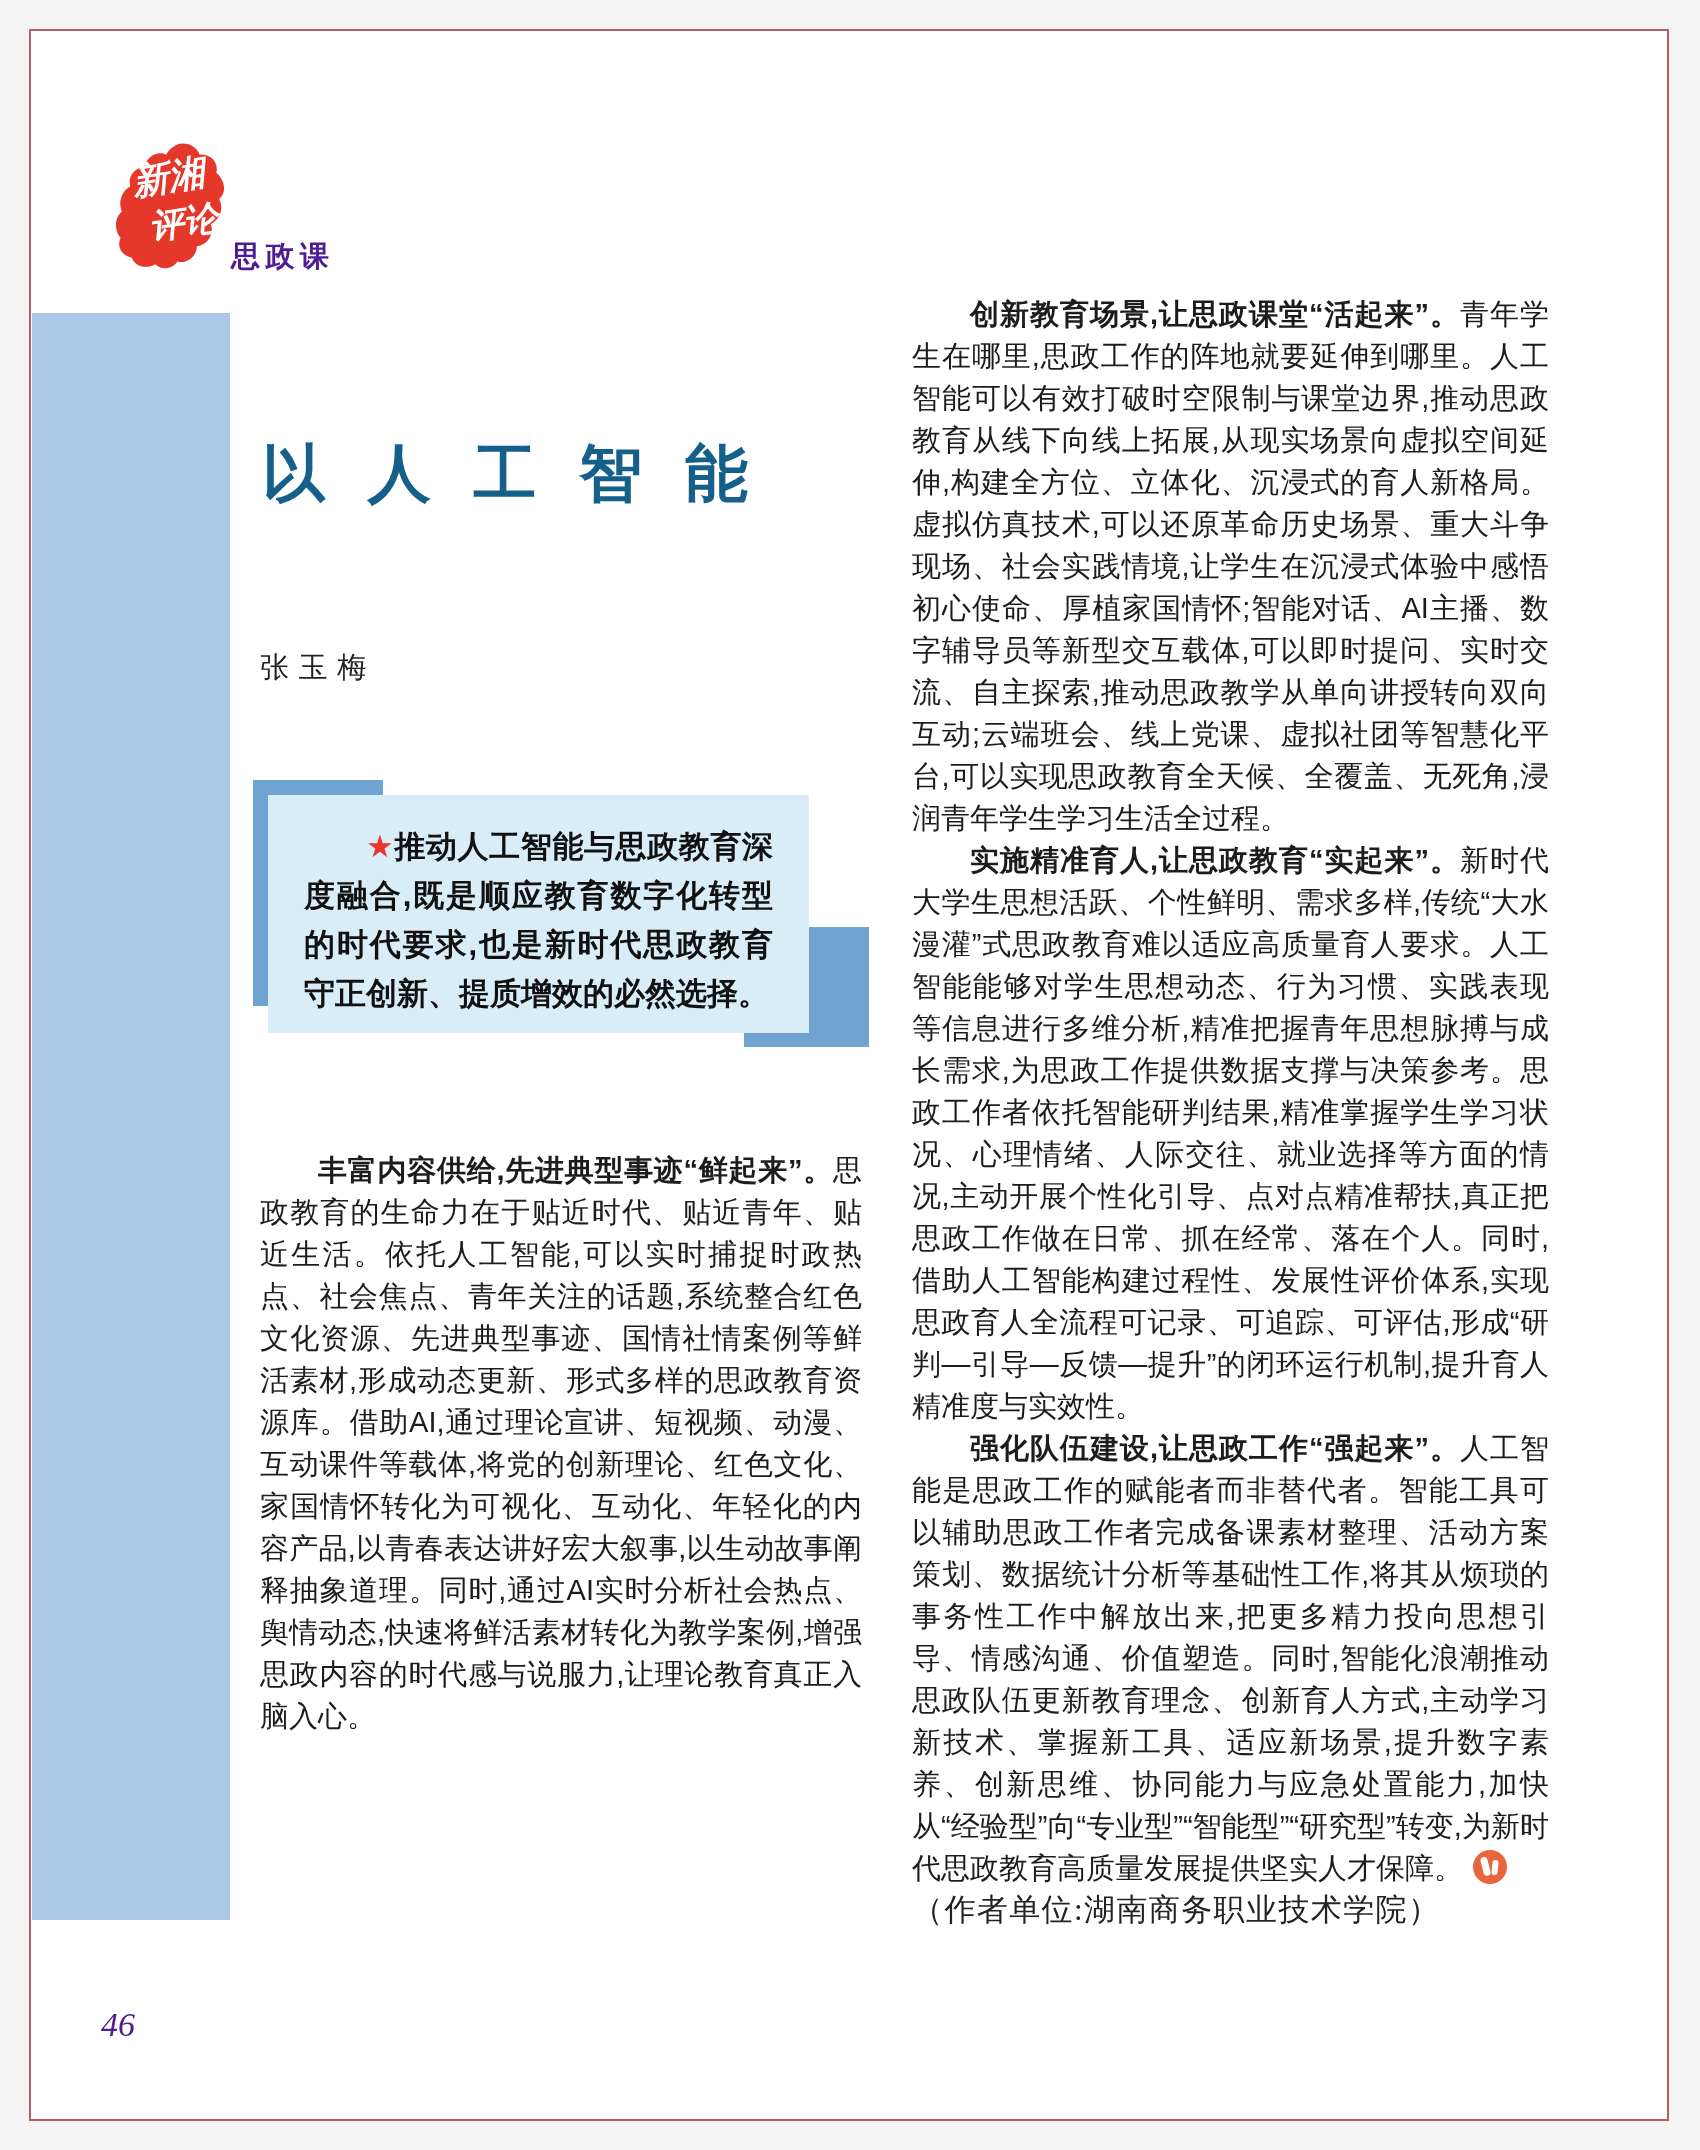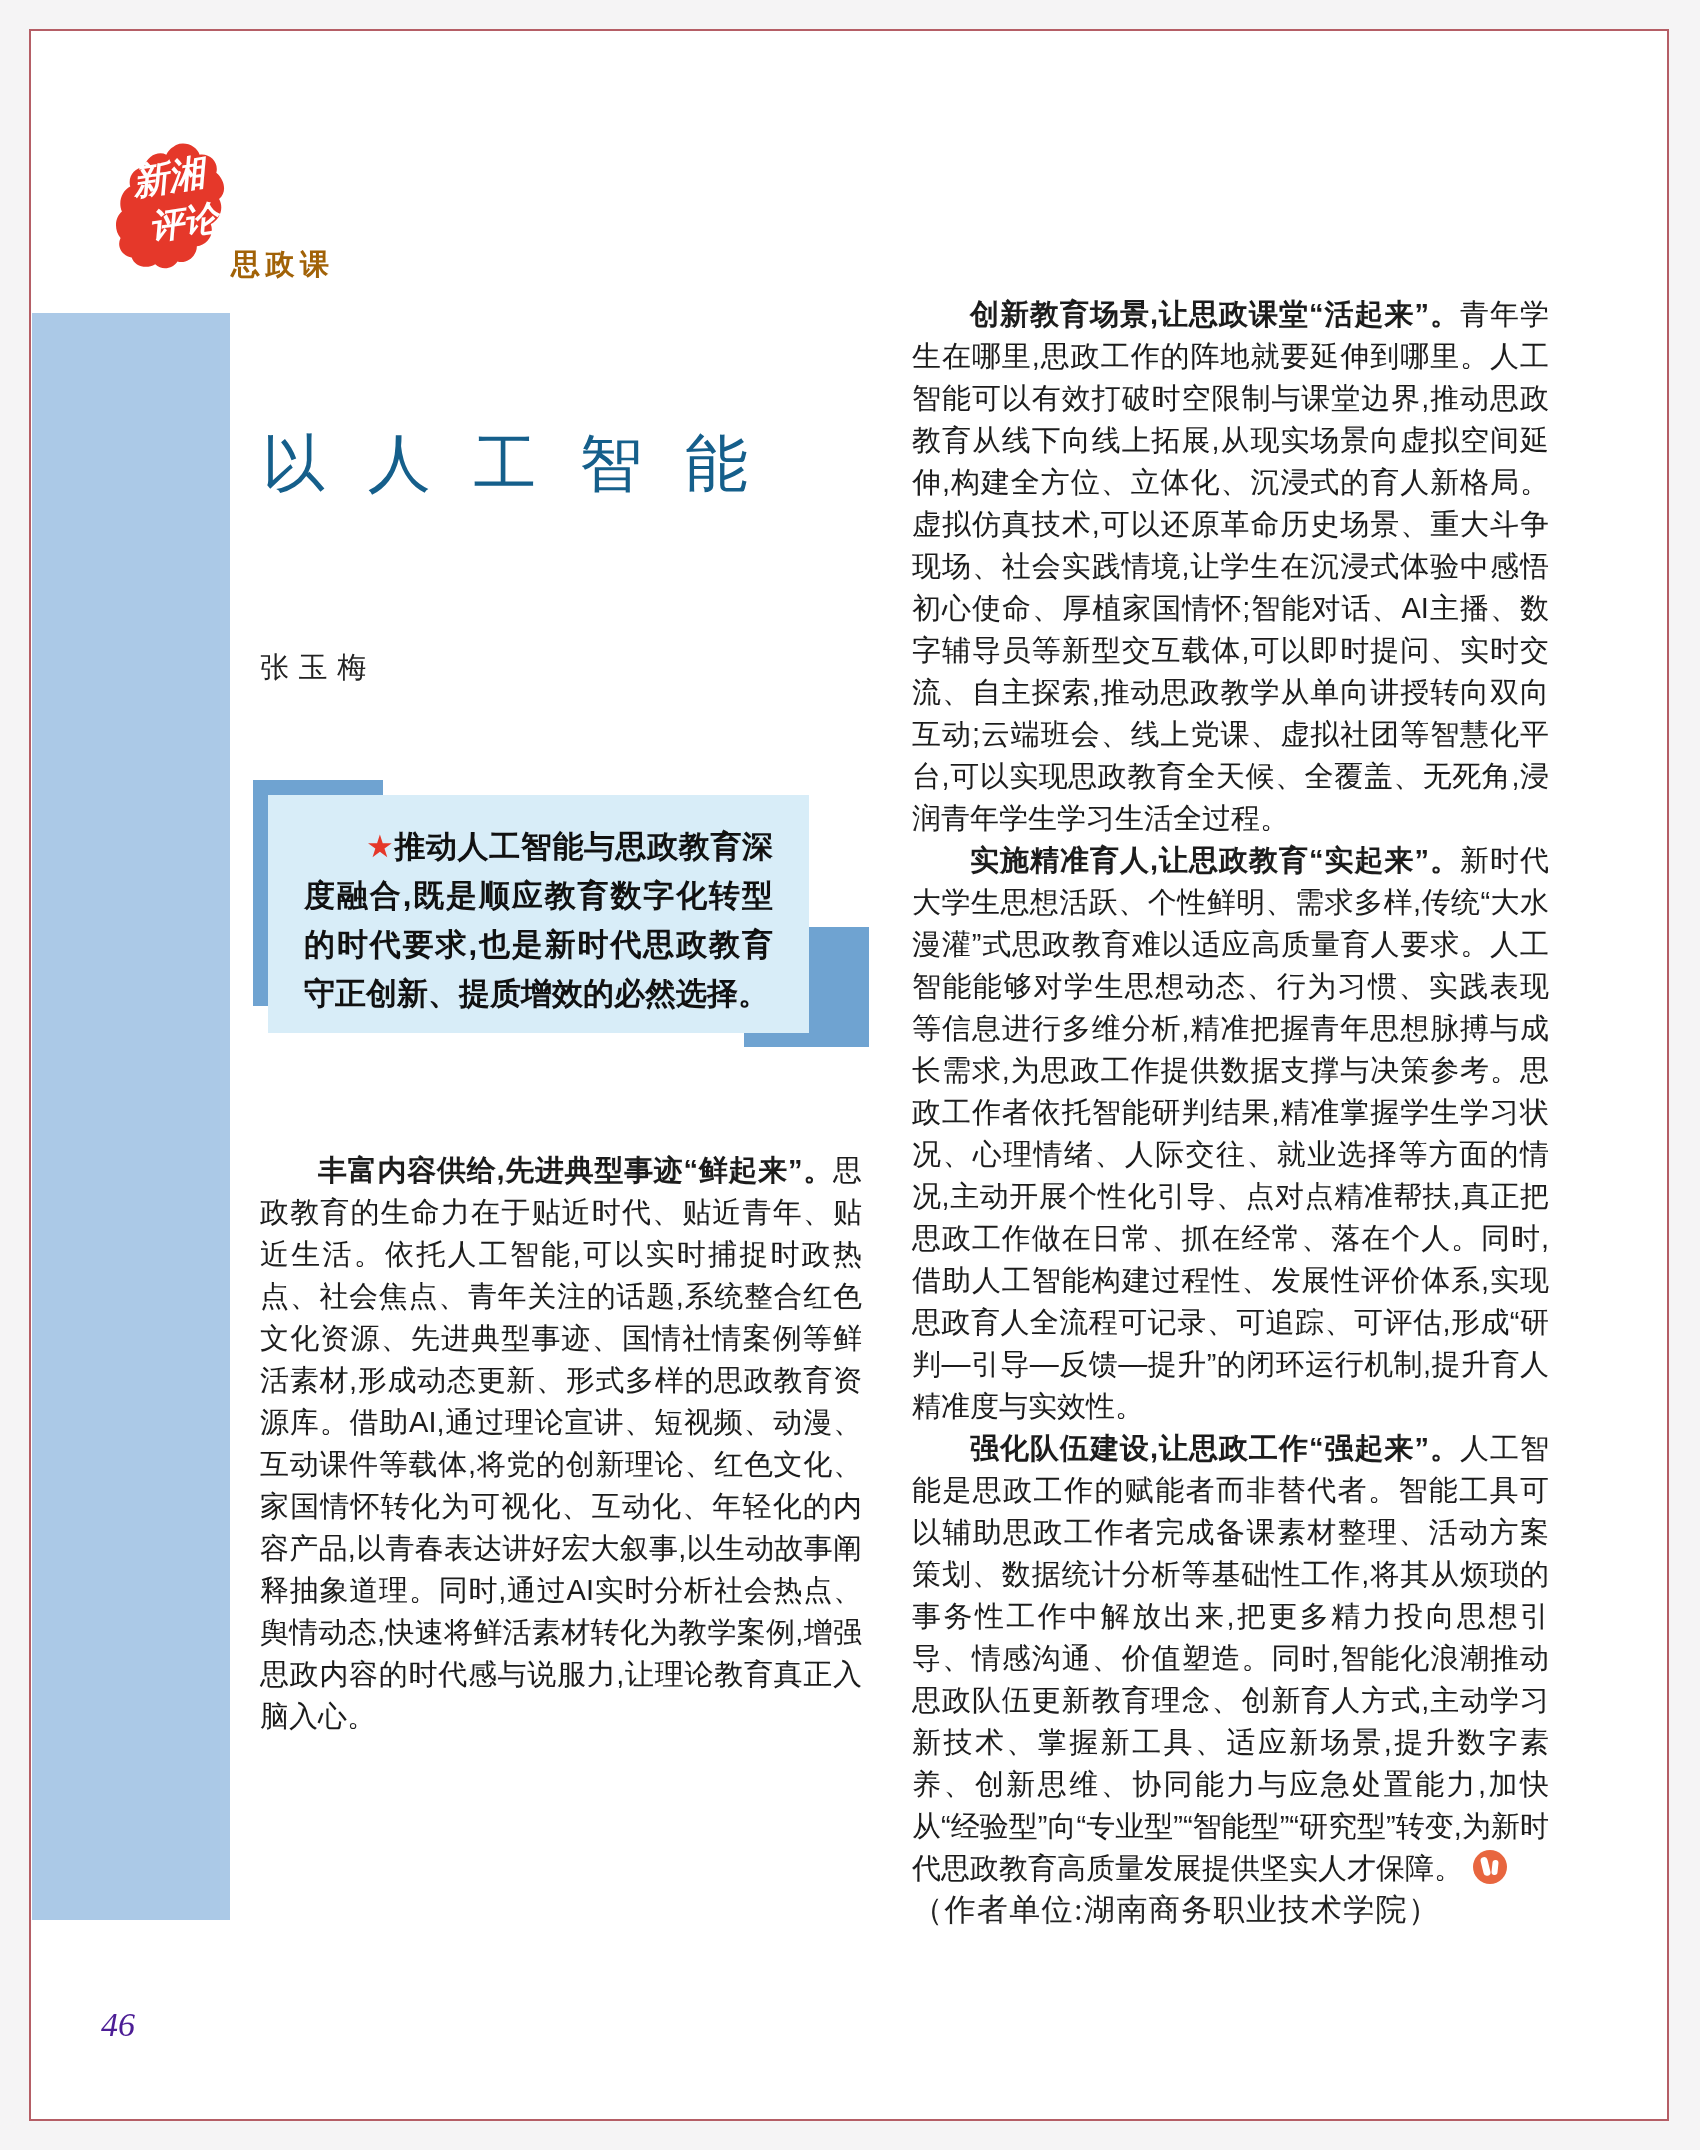--- a/index.html
+++ b/index.html
@@ -17,29 +17,28 @@
   }
   
   .sidebar-bar{
     position:absolute;left:31.5px;top:313px;width:198px;height:1607px;
     background:#abc9e7;
   }
   
   .logo{position:absolute;left:115px;top:140px;width:111px;height:130px;}
   .channel{
     position:absolute;left:231px;top:237px;
-    font-size:29px;font-weight:800;color:#a16207;letter-spacing:5.5px;
+    font-size:29px;font-weight:800;color:#4c1d95;letter-spacing:5.5px;
     font-family:"Liberation Sans","DejaVu Sans",sans-serif;
-    margin-top:8px;
   }
   
   .title{
-    position:absolute;left:262px;top:422px;width:568px;
+    position:absolute;left:262px;top:432px;width:568px;
     color:#155f8b;font-family:"Liberation Serif","DejaVu Serif",serif;
-    font-weight:400;
+    font-weight:700;
   }
   .title .l1{
     font-size:63px;line-height:85px;width:486px;
     text-align:justify;text-align-last:justify;
   }
   .title .l2{font-size:63px;line-height:85px;letter-spacing:-1.4px;}
   .author{
     position:absolute;left:260px;top:648px;
     font-size:29px;letter-spacing:9.6px;color:#222;
     font-family:"Liberation Serif","DejaVu Serif",serif;

